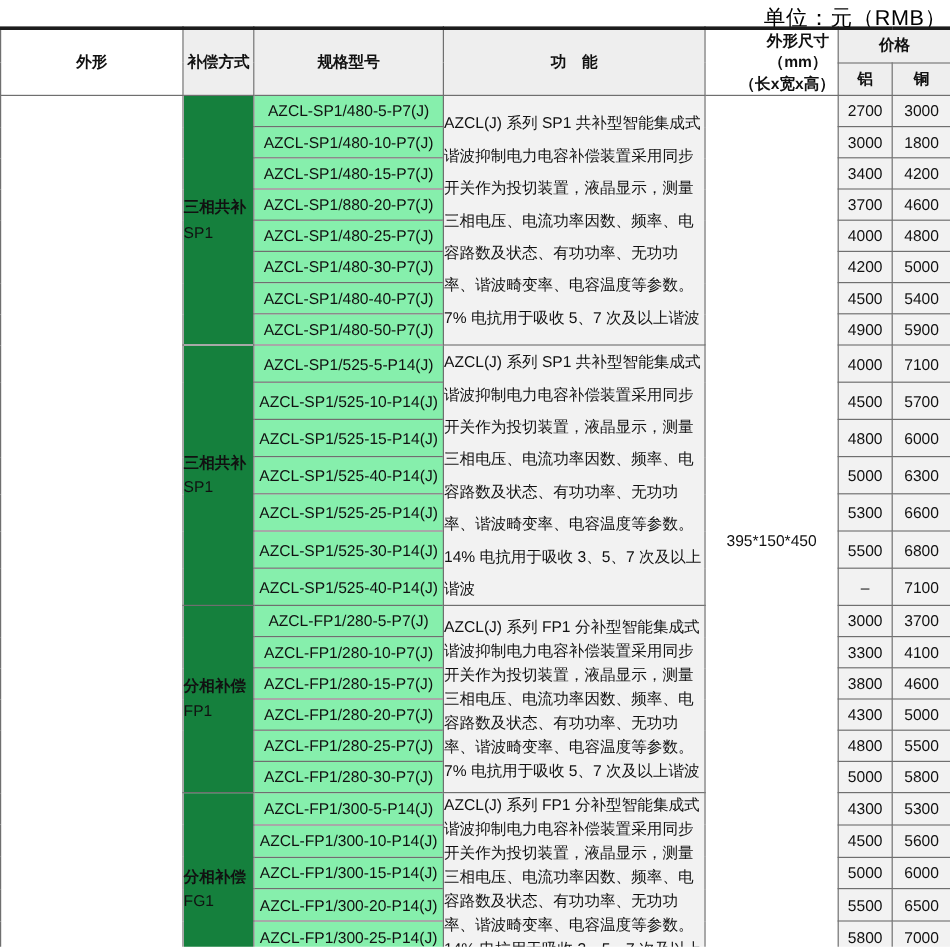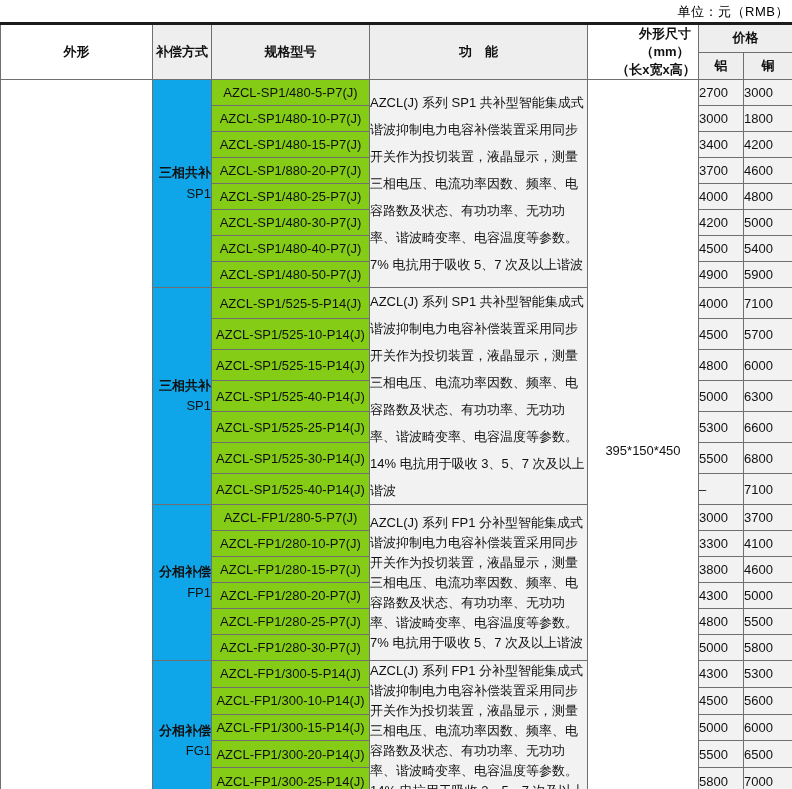--- a/index.html
+++ b/index.html
@@ -2,45 +2,45 @@
 <html><head>
 <meta charset="utf-8">
 <style>
   html,body{margin:0;padding:0;}
   body{
     width:792px;height:789px;position:relative;background:#ffffff;
     font-family:"Liberation Sans","DejaVu Sans",sans-serif;color:#111;
     overflow:hidden;
   }
   .unit-note{
-    position:absolute;top:3px;right:3px;font-size:13px;color:#000;
+    position:absolute;top:3px;right:3px;font-size:18px;color:#000;
     letter-spacing:0.5px;
   }
   table.price-table{
     position:absolute;top:22px;left:0;width:792px;
     border-collapse:collapse;table-layout:fixed;
     border-top:3px solid #1c1c1c;
   }
   .price-table th,.price-table td{
     border:1px solid #6f6f6f;padding:0;font-size:13px;
     vertical-align:middle;overflow:hidden;
   }
   .price-table thead th{
     background:#eeeeee;font-weight:bold;text-align:center;
     height:18px;font-size:13px;
   }
   .price-table thead th.hd-white{background:#ffffff;}
   .price-table tbody tr{height:26px;}
   .cell-model{
-    background:#84cc16;text-align:center;font-size:12px;
+    background:#86efac;text-align:center;font-size:12px;
     white-space:nowrap;
   }
-  .cell-price{background:#f2f2f2;text-align:left;font-size:13px;}
+  .cell-price{background:#f2f2f2;text-align:center;font-size:13px;}
   .cell-method{
-    background:#0ea5e9;text-align:right;font-weight:bold;
+    background:#15803d;text-align:left;font-weight:bold;
     font-size:13px;line-height:1.55;
   }
   .cell-method .code{display:block;font-weight:normal;}
   .cell-func{
     background:#f2f2f2;text-align:left;font-weight:normal;
     padding:0 8px;font-size:13px;
   }
   .cell-func.lh-wide{line-height:27px;}
   .cell-func.lh-tight{line-height:20px;}
   .cell-shape,.cell-dims{background:#ffffff;text-align:center;}

